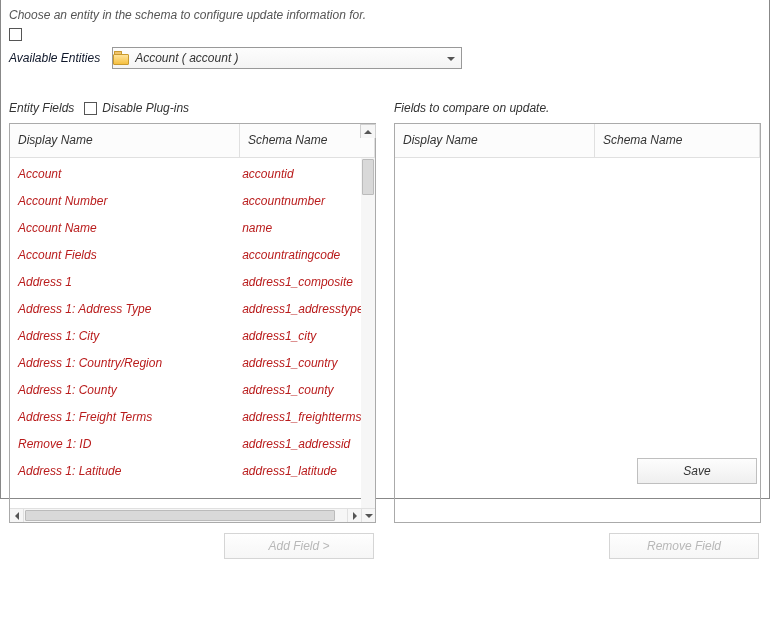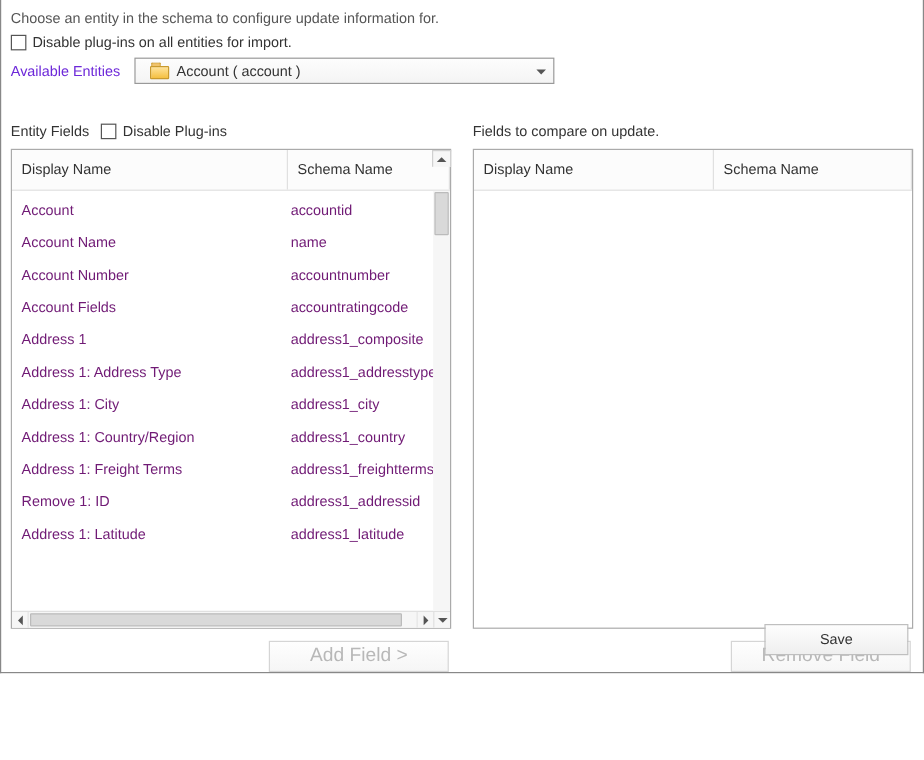--- a/index.html
+++ b/index.html
@@ -10,23 +10,24 @@
     color: #333;
     background: #fff;
     width: 770px;
     height: 633px;
     overflow: hidden;
   }
   .root {
     border: 1px solid #888;
     border-top: none;
     width: 770px;
-    height: 561px;
+    height: 499px;
     padding: 8px;
     position: relative;
+    font-style: italic;
   }
   .instruction {
     color: #555;
     margin-bottom: 6px;
     font-size: 12px;
   }
   .cb-row {
     display: flex;
     align-items: center;
     margin-bottom: 6px;
@@ -39,30 +40,30 @@
     margin-right: 5px;
     flex-shrink: 0;
   }
   .row-entities {
     display: flex;
     align-items: center;
     margin-bottom: 30px;
   }
   .row-entities .lbl {
     margin-right: 12px;
-    color: #6d28d9;
+    color: #0f172a;
   }
   .dropdown {
     display: flex;
     align-items: center;
     border: 1px solid #999;
     background: linear-gradient(#fdfdfd,#f4f4f4);
     height: 22px;
     width: 350px;
-    padding: 0 12px;
+    padding: 0 0;
     position: relative;
   }
   .dropdown .folder-icon {
     width: 16px; height: 14px;
     position: relative;
     margin-right: 6px;
   }
   .dropdown .folder-icon .tab {
     position: absolute;
     width: 8px; height: 3px;
@@ -158,21 +159,21 @@
     position: absolute;
     left:0; top:0;
     right: 14px;
     padding: 2px 0 0 0;
   }
   .row {
     display: flex;
     height: 27px;
     align-items: center;
     font-size: 12px;
-    color: #701a75;
+    color: #b91c1c;
   }
   .row .c1 { padding-left: 8px; white-space: nowrap; overflow: hidden; }
   .row .c2 { padding-left: 8px; white-space: nowrap; overflow: hidden; }
   .hscroll {
     height: 14px;
     border-top: 1px solid #e0e0e0;
     background: #f6f6f6;
     display: flex;
     align-items: stretch;
   }
@@ -218,21 +219,21 @@
     border-left:4px solid transparent;
     border-right:4px solid transparent;
     border-bottom:4px solid #555;
   }
   .btn {
     height: 26px;
     width: 150px;
     border: 1px solid #d5d5d5;
     background: linear-gradient(#fefefe,#f6f6f6);
     color: #b8b8b8;
-    font-size: 16px;
+    font-size: 12px;
     display: flex;
     align-items: center;
     justify-content: center;
     margin-top: 10px;
   }
   .btn-row-left { display:flex; justify-content:flex-end; padding-right:2px;}
   .btn-row-right { display:flex; justify-content:flex-end; padding-right:2px;}
   .btn-save {
     position: absolute;
     right: 12px;
@@ -251,21 +252,20 @@
 </style>
 </head>
 <body>
 
 <div class="root">
 
   <div class="instruction">Choose an entity in the schema to configure update information for.</div>
 
   <div class="cb-row">
     <div class="checkbox"></div>
-    <span>Disable plug-ins on all entities for import.</span>
   </div>
 
   <div class="row-entities">
     <span class="lbl">Available Entities</span>
     <div class="dropdown">
       <span class="folder-icon">
         <span class="tab"></span>
           <span class="body"></span>
       </span>
       <span class="dd-text">Account  ( account )</span>
@@ -290,46 +290,50 @@
           <div class="hcell c1w">Display Name</div>
           <div class="hcell" style="flex:1">Schema Name</div>
         </div>
         <div class="grid-body">
           <div class="rows" id="left-rows">
               <div class="row">
                 <div class="c1 c1w">Account</div>
                 <div class="c2 c2w">accountid</div>
               </div>
               <div class="row">
+                <div class="c1 c1w">Account Number</div>
+                <div class="c2 c2w">accountnumber</div>
+              </div>
+              <div class="row">
                 <div class="c1 c1w">Account Name</div>
                 <div class="c2 c2w">name</div>
               </div>
               <div class="row">
-                <div class="c1 c1w">Account Number</div>
-                <div class="c2 c2w">accountnumber</div>
-              </div>
-              <div class="row">
                 <div class="c1 c1w">Account Fields</div>
                 <div class="c2 c2w">accountratingcode</div>
               </div>
               <div class="row">
                 <div class="c1 c1w">Address 1</div>
                 <div class="c2 c2w">address1_composite</div>
               </div>
               <div class="row">
                 <div class="c1 c1w">Address 1: Address Type</div>
                 <div class="c2 c2w">address1_addresstypecod</div>
               </div>
               <div class="row">
                 <div class="c1 c1w">Address 1: City</div>
                 <div class="c2 c2w">address1_city</div>
               </div>
               <div class="row">
                 <div class="c1 c1w">Address 1: Country/Region</div>
                 <div class="c2 c2w">address1_country</div>
+              </div>
+              <div class="row">
+                <div class="c1 c1w">Address 1: County</div>
+                <div class="c2 c2w">address1_county</div>
               </div>
               <div class="row">
                 <div class="c1 c1w">Address 1: Freight Terms</div>
                 <div class="c2 c2w">address1_freighttermscod</div>
               </div>
               <div class="row">
                 <div class="c1 c1w">Remove 1: ID</div>
                 <div class="c2 c2w">address1_addressid</div>
               </div>
               <div class="row">

